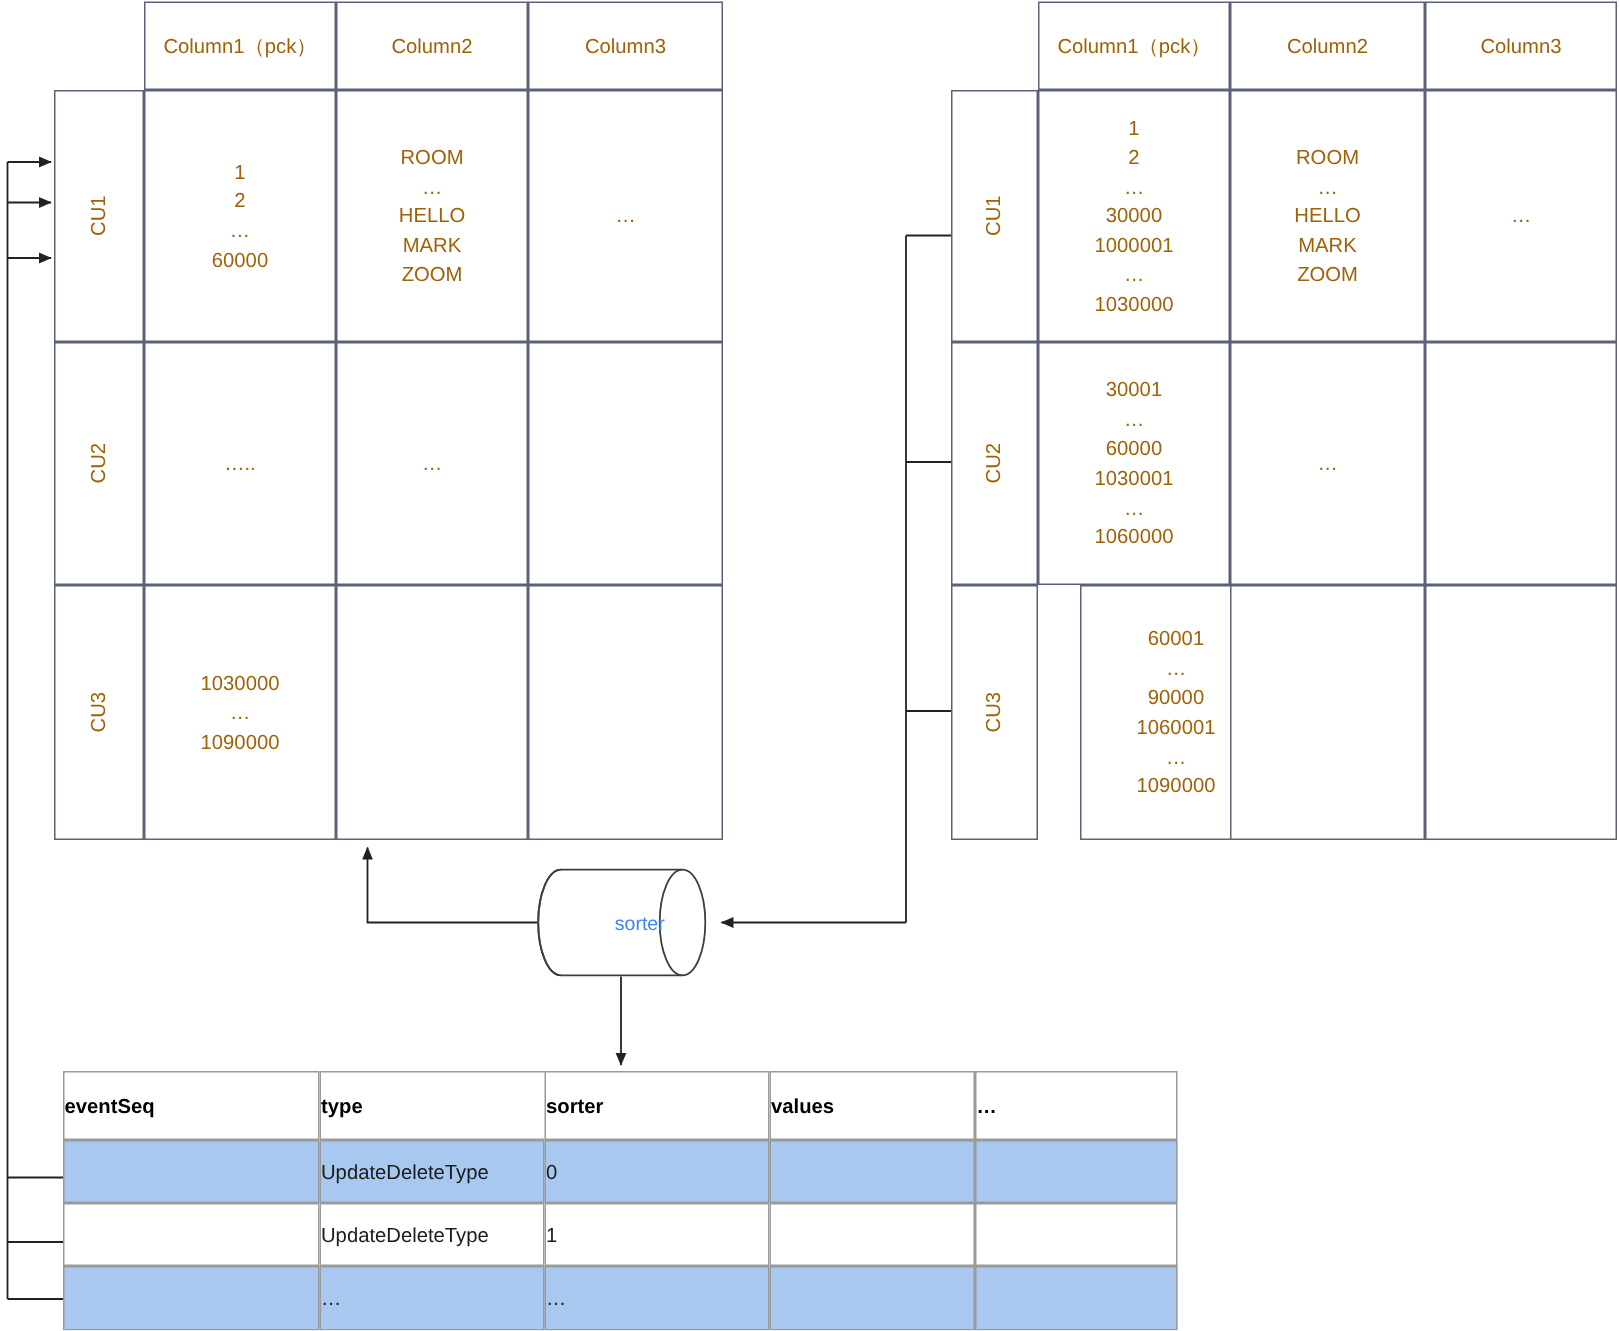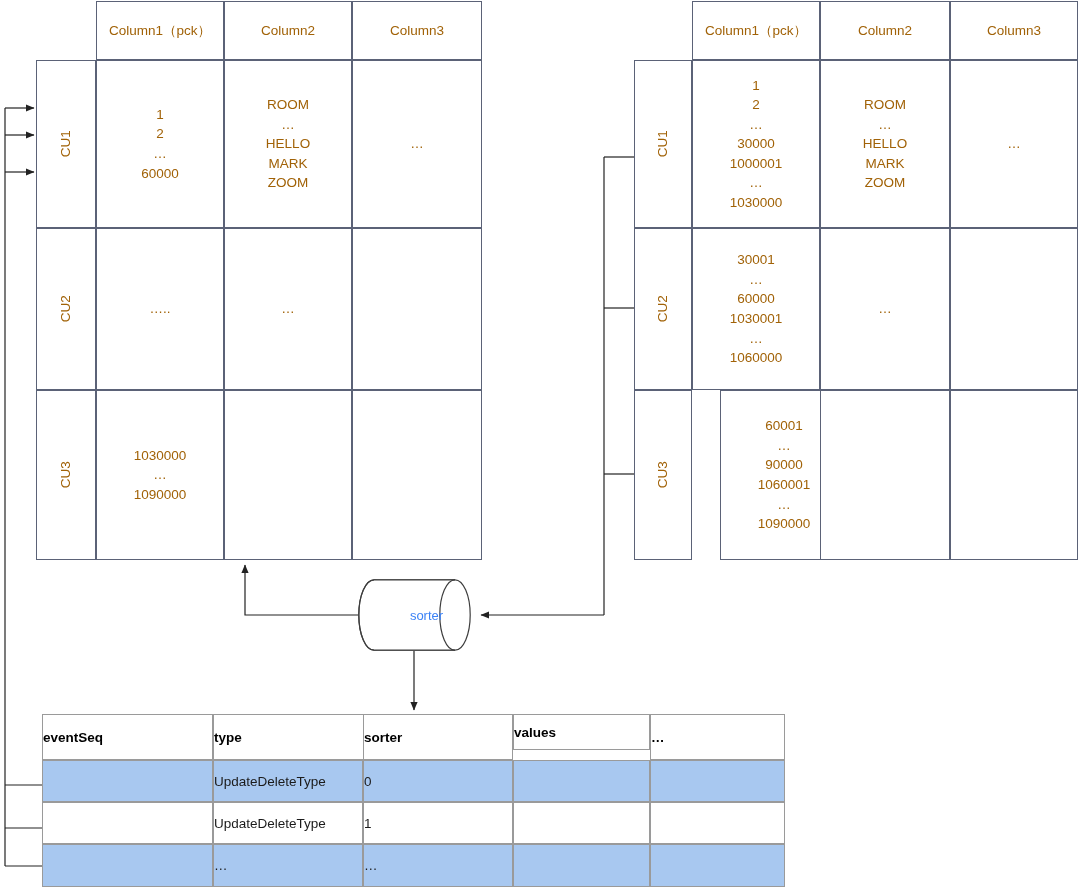--- a/index.html
+++ b/index.html
@@ -225,21 +225,21 @@
       <path d="M16,0.8 A15.2,35.2 0 0 0 16,71.2" stroke="#3d3d3d" stroke-width="1.2" fill="none"></path>
     </svg>
     <div class="sorter-label">sorter</div>
   </div>
 
   <div class="etbl">
 
     <div class="ecell head" style="left:0px;   top:0px; width:171px; height:46px;">eventSeq</div>
     <div class="ecell head" style="left:171px; top:0px; width:162px; height:46px;">type</div>
     <div class="ecell head" style="left:321px; top:0px; width:150px; height:46px;">sorter</div>
-    <div class="ecell head" style="left:471px; top:0px; width:137px; height:36px;">values</div>
+    <div class="ecell head" style="left:471px; top:0px; width:137px; height:46px;">values</div>
     <div class="ecell head" style="left:608px; top:0px; width:135px; height:46px;">…</div>
 
     <div class="ecell hl" style="left:0px;   top:46px; width:171px; height:42px;"></div>
     <div class="ecell hl" style="left:171px; top:46px; width:150px; height:42px;">UpdateDeleteType</div>
     <div class="ecell hl" style="left:321px; top:46px; width:150px; height:42px;">0</div>
     <div class="ecell hl" style="left:471px; top:46px; width:137px; height:42px;"></div>
     <div class="ecell hl" style="left:608px; top:46px; width:135px; height:42px;"></div>
 
     <div class="ecell" style="left:0px;   top:88px; width:171px; height:42px;"></div>
     <div class="ecell" style="left:171px; top:88px; width:150px; height:42px;">UpdateDeleteType</div>

